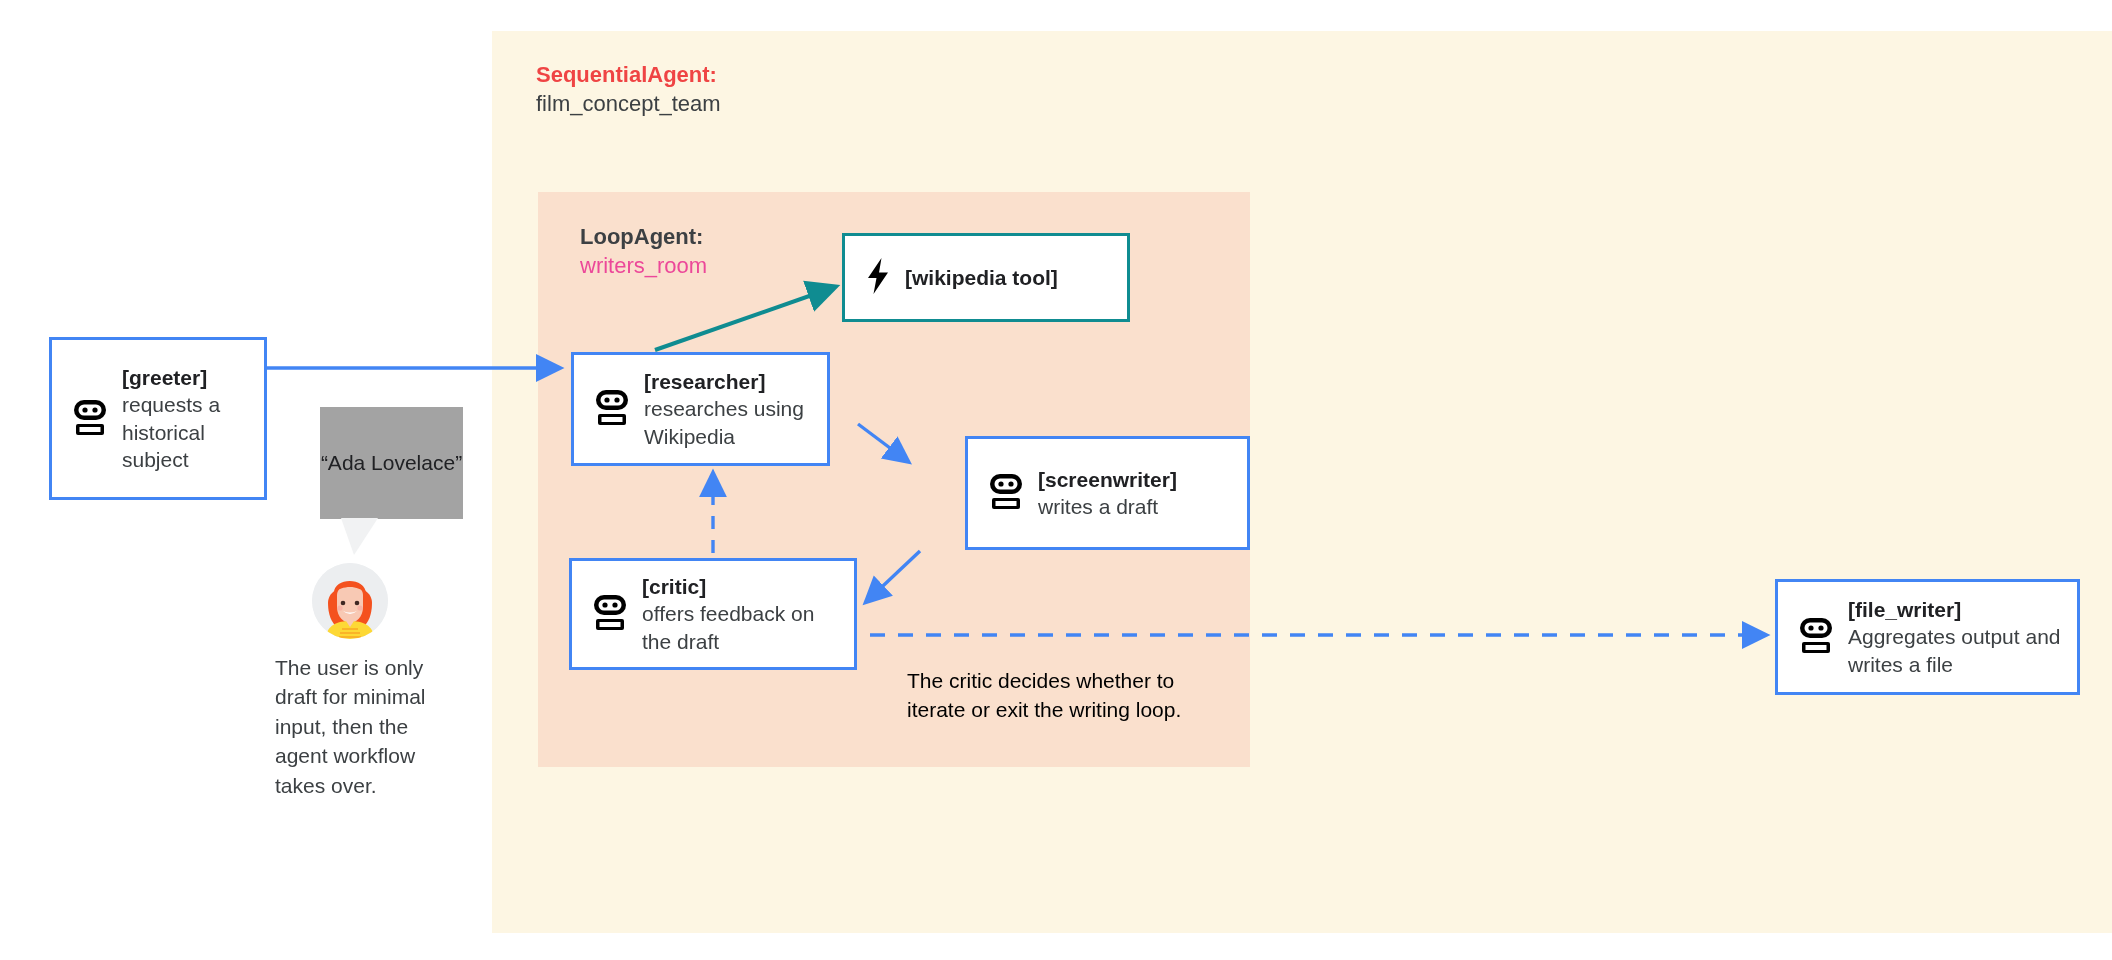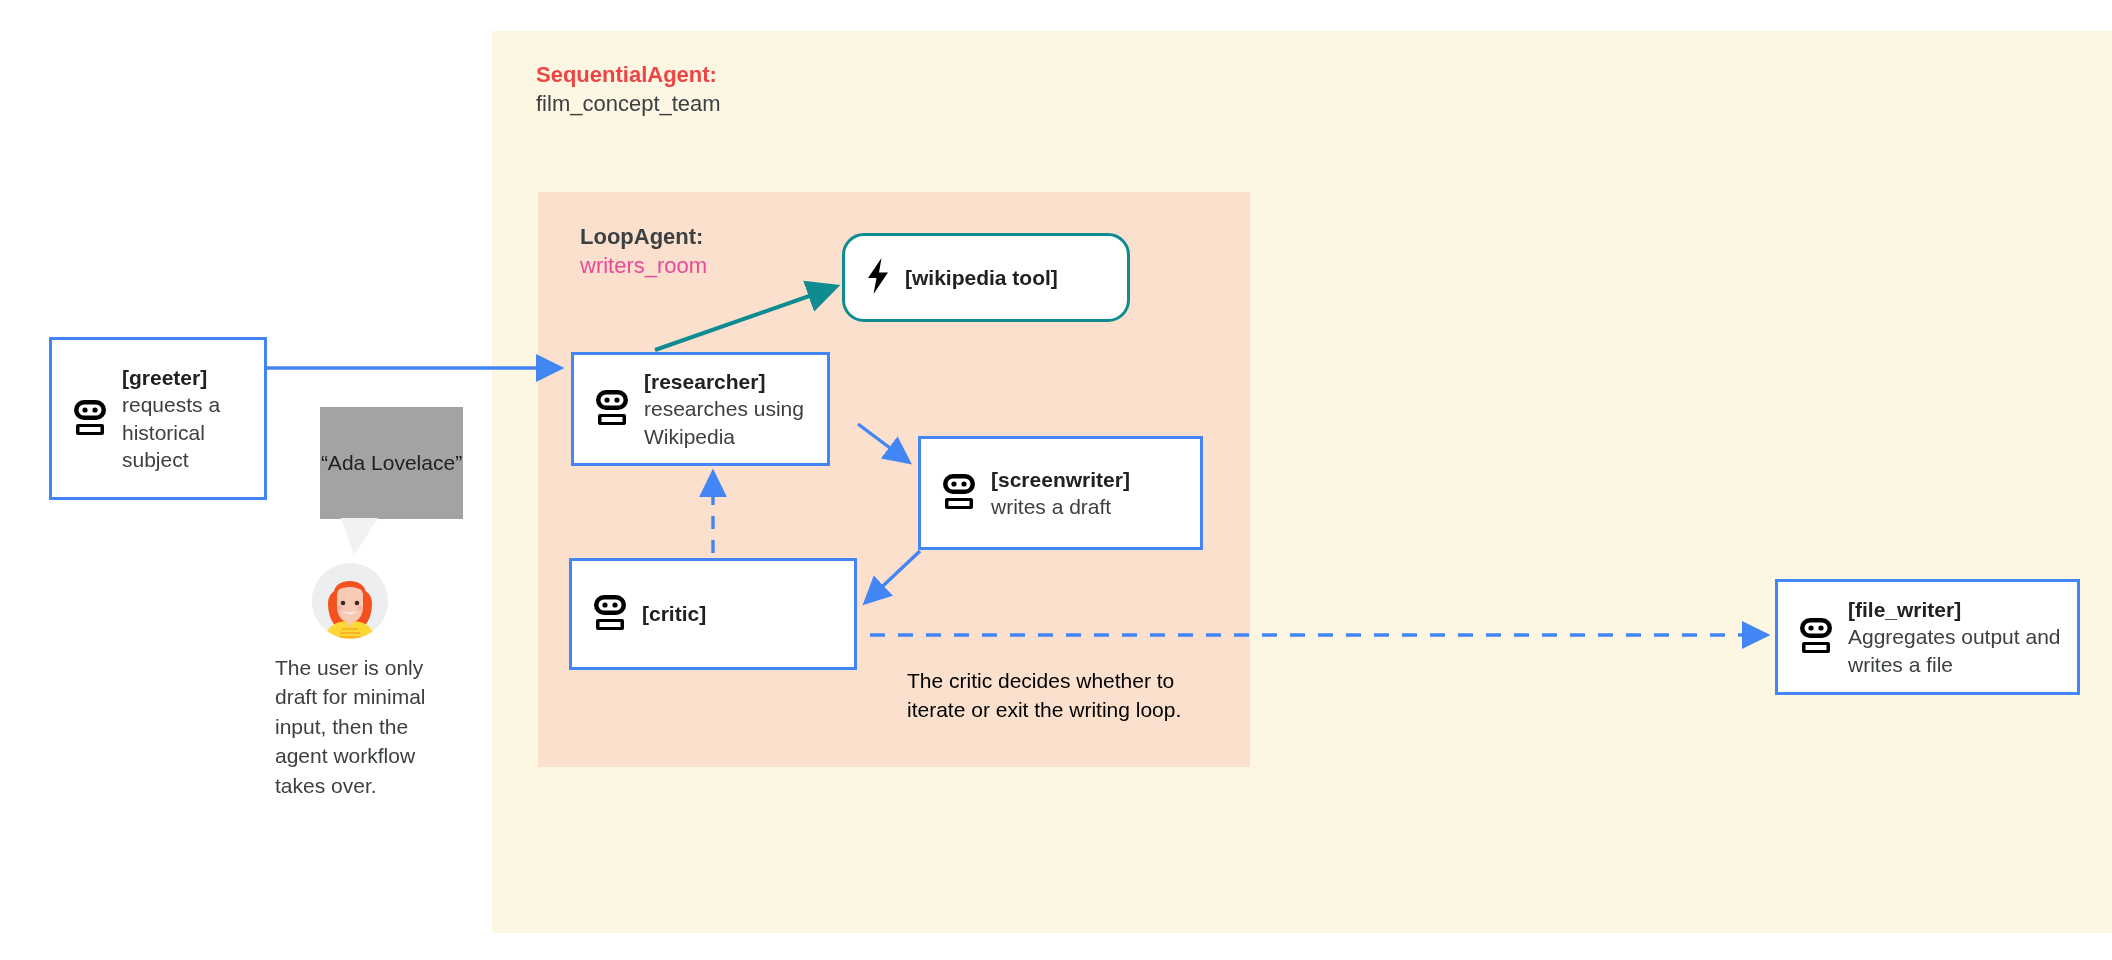--- a/index.html
+++ b/index.html
@@ -17,31 +17,31 @@
 
   .loop-box{position:absolute;left:538px;top:192px;width:712px;height:575px;
             background:#fae0cd;}
   .loop-label{position:absolute;left:580px;top:222px;line-height:1.32;}
   .loop-label .t1{font-weight:bold;font-size:22px;color:#3c4043;display:block;}
   .loop-label .t2{font-size:22px;color:#ec4899;display:block;}
 
   
   .node{position:absolute;background:#ffffff;border:3px solid #4285f4;
         display:flex;align-items:center;box-sizing:border-box;padding:0 12px;}
-  .node.tool{border-color:#0f8c91;border-radius:22px;}
+  .node.tool{border-color:#0f8c91;}
   .node .ic{flex:0 0 auto;margin:0 14px 0 8px;}
   .node .txt{line-height:1.30;}
   .node .nm{font-weight:bold;font-size:21px;color:#202124;display:block;
             white-space:nowrap;}
   .node .ds{font-size:21px;color:#3c4043;display:block;}
 
   #node-greeter{left:49px;top:337px;width:218px;height:163px;}
   #node-researcher{left:571px;top:352px;width:259px;height:114px;}
   #node-wikipedia{left:842px;top:233px;width:288px;height:89px;}
-  #node-screenwriter{left:918px;top:436px;width:285px;height:114px;}
+  #node-screenwriter{left:965px;top:436px;width:285px;height:114px;}
   #node-critic{left:569px;top:558px;width:288px;height:112px;}
   #node-filewriter{left:1775px;top:579px;width:305px;height:116px;justify-content:space-between;}
 
   
   .bubble{position:absolute;left:320px;top:407px;width:143px;height:112px;
           background:#a3a3a3;display:flex;align-items:center;justify-content:center;}
   .bubble span{font-size:21px;color:#202124;text-align:center;line-height:1.32;}
 
   
   .avatar{position:absolute;left:312px;top:563px;width:76px;height:76px;
@@ -161,20 +161,21 @@
         <rect x="2" y="2" width="32" height="20" rx="10" fill="#000"></rect>
         <rect x="6.5" y="6.5" width="23" height="11" rx="5.5" fill="#fff"></rect>
         <circle cx="13" cy="12" r="2.6" fill="#000"></circle>
         <circle cx="23" cy="12" r="2.6" fill="#000"></circle>
         <rect x="4" y="26" width="28" height="11" rx="2" fill="#000"></rect>
         <rect x="7.5" y="29" width="21" height="5" fill="#fff"></rect>
       </svg>
     </span>
     <span class="txt">
       <span class="nm">[critic]</span>
+      <span class="ds">offers feedback on the draft</span>
     </span>
   </div>
 
   <div class="node" id="node-filewriter">
     <span class="ic">
       <svg width="36" height="38" viewBox="0 0 36 38">
         <rect x="2" y="2" width="32" height="20" rx="10" fill="#000"></rect>
         <rect x="6.5" y="6.5" width="23" height="11" rx="5.5" fill="#fff"></rect>
         <circle cx="13" cy="12" r="2.6" fill="#000"></circle>
         <circle cx="23" cy="12" r="2.6" fill="#000"></circle>

